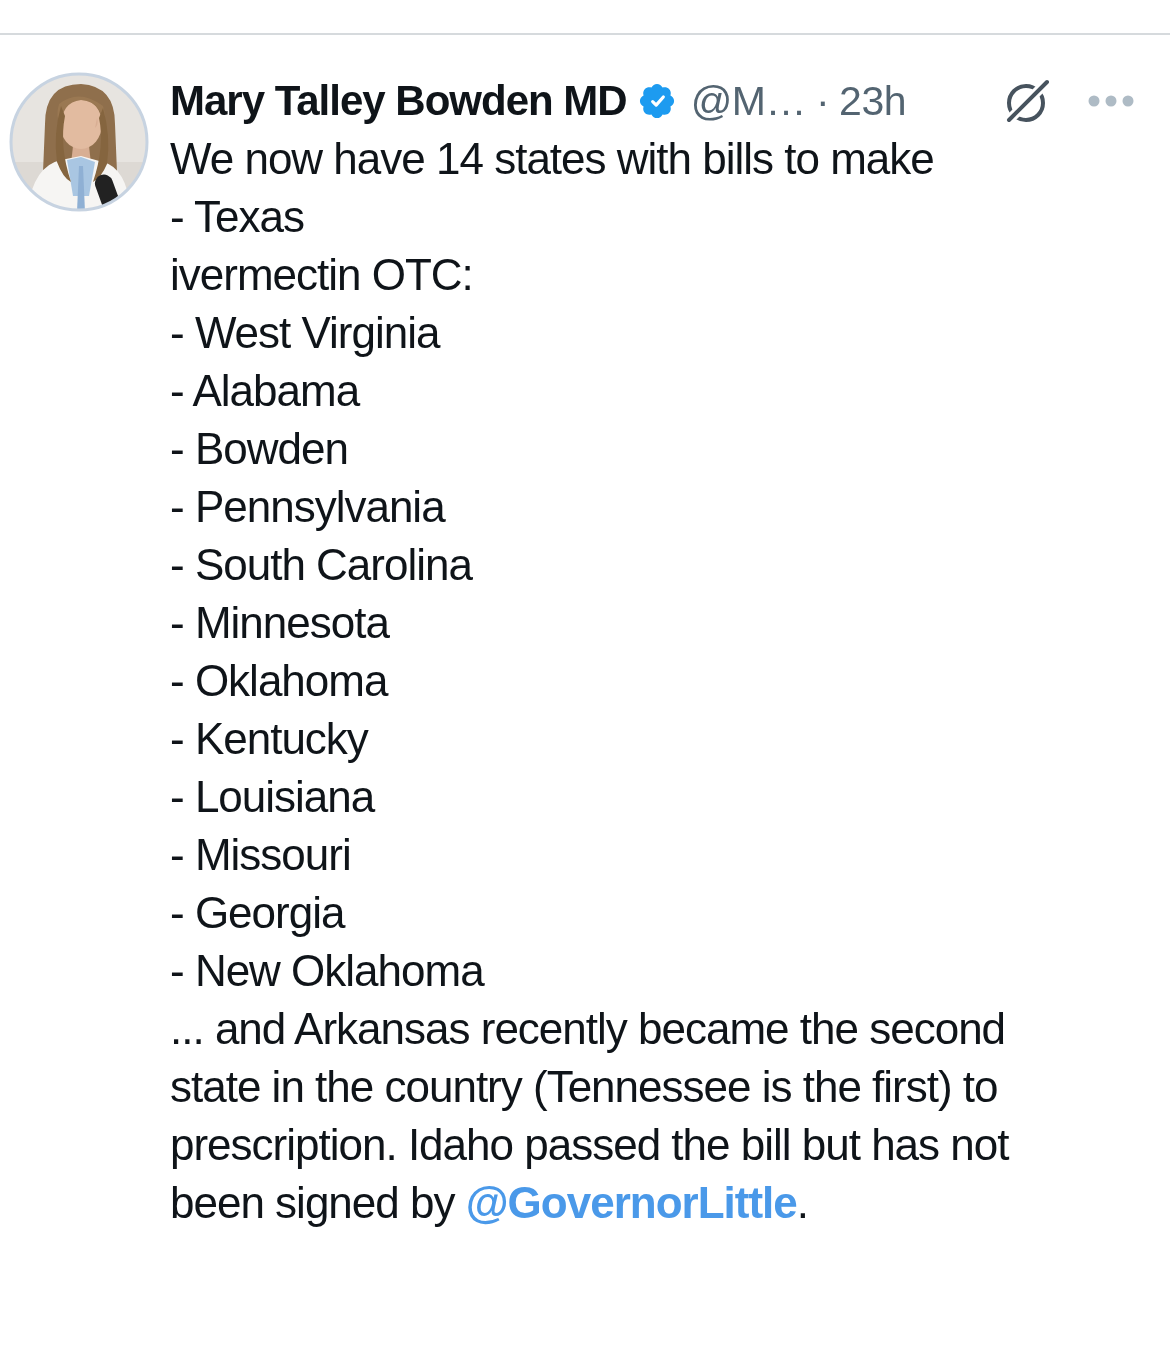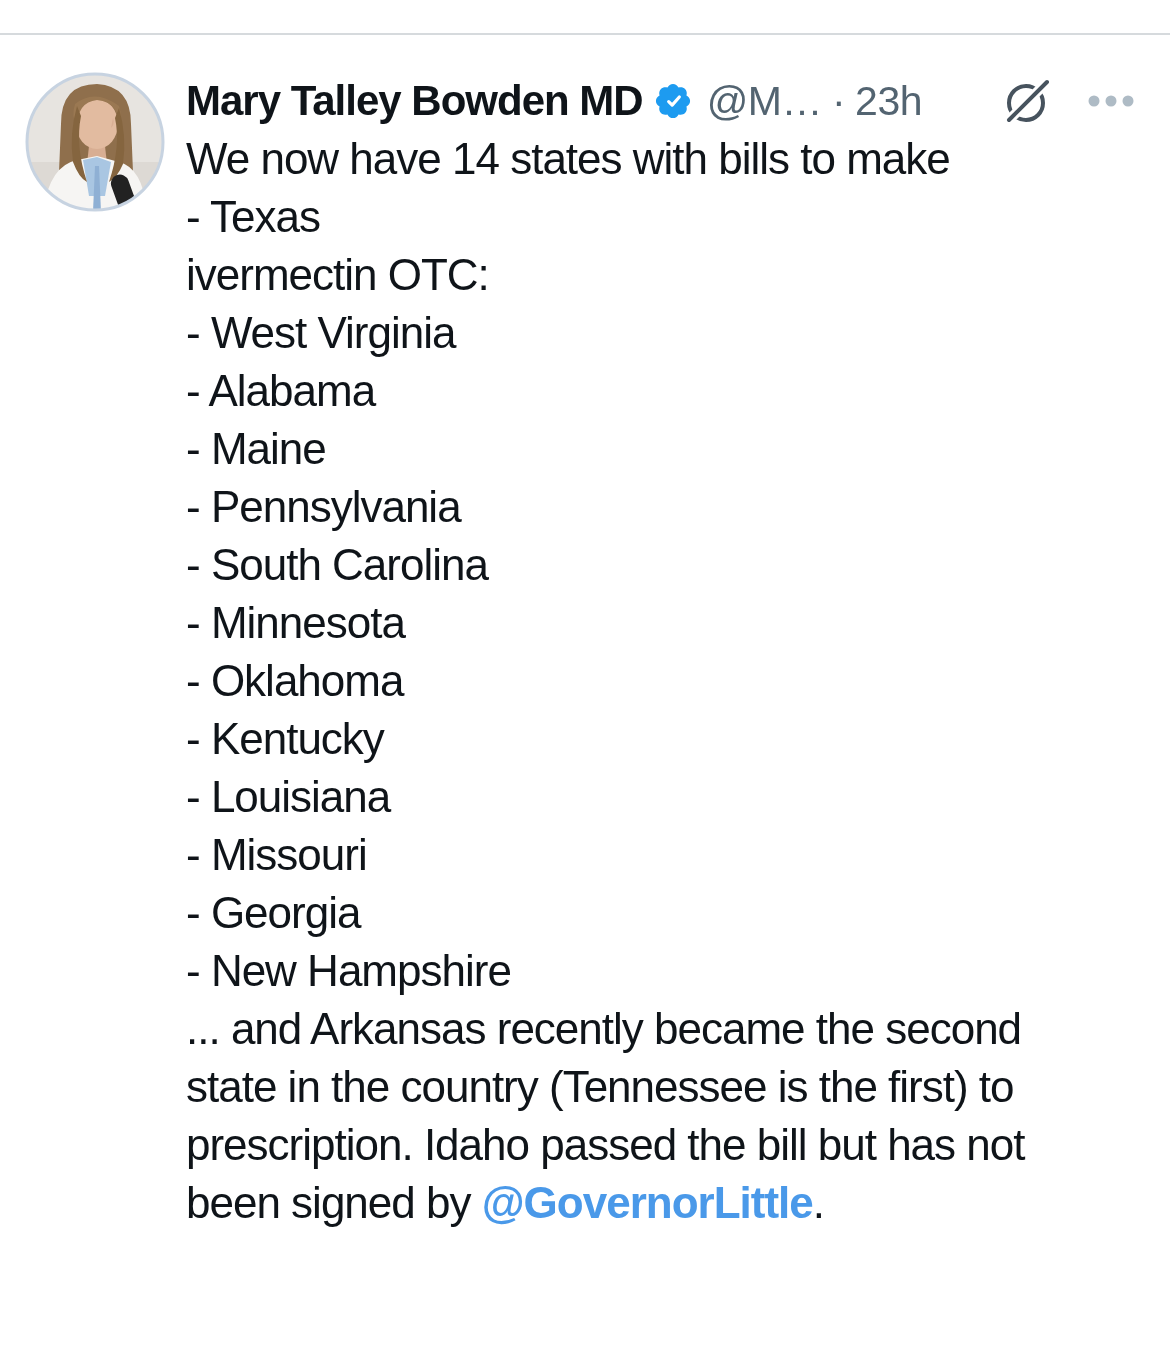--- a/index.html
+++ b/index.html
@@ -19,21 +19,21 @@
     width: 1170px;
     height: 2px;
     background: #D6DADD;
   }
   .tweet {
     position: absolute;
     top: 35px;
     left: 0;
     width: 1170px;
     box-sizing: border-box;
-    padding: 37px 10px 0 25px;
+    padding: 37px 10px 0 9px;
     display: flex;
     gap: 21px;
   }
   .avatar-wrap {
     flex: none;
     width: 140px;
     height: 140px;
     cursor: pointer;
   }
   .content {
@@ -169,40 +169,40 @@
           <div class="line">We now have 14 states with bills to make</div>
 
           <div class="line">- Texas</div>
 
           <div class="line">ivermectin OTC:</div>
 
           <div class="line">- West Virginia</div>
 
           <div class="line">- Alabama</div>
 
-          <div class="line">- Maine</div>
+          <div class="line">- Bowden</div>
 
           <div class="line">- Pennsylvania</div>
 
           <div class="line">- South Carolina</div>
 
           <div class="line">- Minnesota</div>
 
           <div class="line">- Oklahoma</div>
 
           <div class="line">- Kentucky</div>
 
           <div class="line">- Louisiana</div>
 
           <div class="line">- Missouri</div>
 
 
           <div class="line">- Georgia</div>
 
-          <div class="line">- New Hampshire</div>
+          <div class="line">- New Oklahoma</div>
 
           <div class="line">... and Arkansas recently became the second</div>
 
           <div class="line">state in the country (Tennessee is the first) to</div>
 
 
           <div class="line">prescription. Idaho passed the bill but has not</div>
         </div>
       <div class="line">
         <span>been signed by </span><span class="mention">@GovernorLittle</span><span>.</span>

